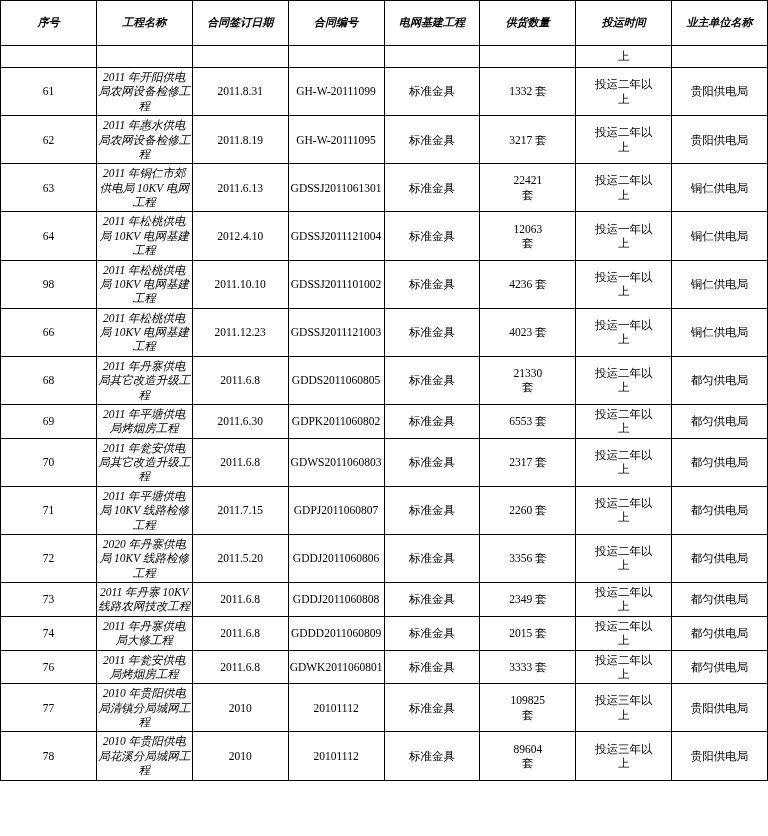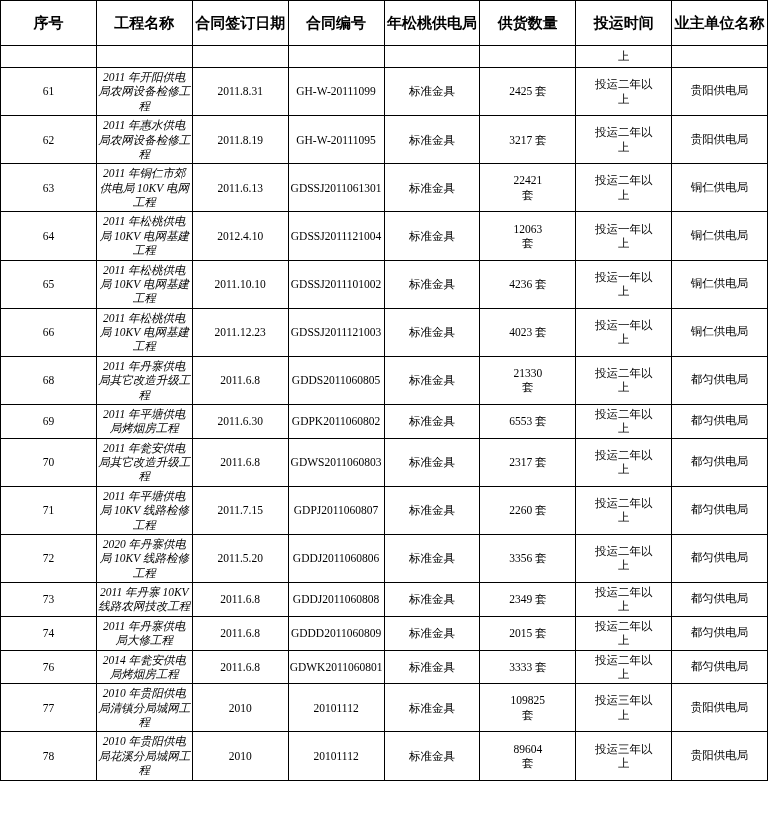--- a/index.html
+++ b/index.html
@@ -25,47 +25,48 @@
     text-align: center;
     vertical-align: middle;
     font-size: 11.5px;
     line-height: 1.25;
     padding: 2px 1px;
     word-wrap: break-word;
     overflow: hidden;
   }
   table.contract-table th {
     font-weight: bold;
-    font-size: 15px;
+    font-size: 11px;
     height: 40px;
+    font-style: italic;
   }
   td.col-idx { width: 28px; }
   td.col-name { width: 212px; text-align: center; font-style: italic; }
   td.col-date { width: 95px; }
   td.col-no   { width: 110px; }
   td.col-prod { width: 78px; }
   td.col-qty  { width: 56px; }
   td.col-time { width: 72px; }
-  td.col-owner{ width: 101px; font-family: Liberation Mono, monospace; }
+  td.col-owner{ width: 101px; }
   tr.data-row { height: 32px; }
   tr.first-row { height: 22px; }
   .qty-cell { white-space: pre-line; }
   .time-cell { white-space: pre-line; line-height: 1.2; }
 </style>
 </head>
 <body>
 
 <table class="contract-table">
   <thead>
     <tr>
       <th class="col-idx">序号</th>
       <th class="col-name">工程名称</th>
       <th class="col-date">合同签订日期</th>
       <th class="col-no">合同编号</th>
-      <th class="col-prod">年松桃供电局</th>
+      <th class="col-prod">电网基建工程</th>
       <th class="col-qty">供货数量</th>
       <th class="col-time">投运时间</th>
       <th class="col-owner">业主单位名称</th>
     </tr>
   </thead>
   <tbody>
     <tr class="data-row first-row">
       <td class="col-idx"></td>
       <td class="col-name"></td>
       <td class="col-date"></td>
@@ -74,21 +75,21 @@
       <td class="col-qty qty-cell"></td>
       <td class="col-time time-cell">上</td>
       <td class="col-owner"></td>
     </tr>
   <tr class="data-row">
         <td class="col-idx">61</td>
         <td class="col-name">2011 年开阳供电局农网设备检修工程</td>
         <td class="col-date">2011.8.31</td>
         <td class="col-no">GH-W-20111099</td>
         <td class="col-prod">标准金具</td>
-        <td class="col-qty qty-cell">2425 套</td>
+        <td class="col-qty qty-cell">1332 套</td>
         <td class="col-time time-cell">投运二年以
 上</td>
         <td class="col-owner">贵阳供电局</td>
       </tr>
       <tr class="data-row">
         <td class="col-idx">62</td>
         <td class="col-name">2011 年惠水供电局农网设备检修工程</td>
         <td class="col-date">2011.8.19</td>
         <td class="col-no">GH-W-20111095</td>
         <td class="col-prod">标准金具</td>
@@ -115,21 +116,21 @@
         <td class="col-date">2012.4.10</td>
         <td class="col-no">GDSSJ2011121004</td>
         <td class="col-prod">标准金具</td>
         <td class="col-qty qty-cell">12063
 套</td>
         <td class="col-time time-cell">投运一年以
 上</td>
         <td class="col-owner">铜仁供电局</td>
       </tr>
       <tr class="data-row">
-        <td class="col-idx">65</td>
+        <td class="col-idx">98</td>
         <td class="col-name">2011 年松桃供电局 10KV 电网基建工程</td>
         <td class="col-date">2011.10.10</td>
         <td class="col-no">GDSSJ2011101002</td>
         <td class="col-prod">标准金具</td>
         <td class="col-qty qty-cell">4236 套</td>
         <td class="col-time time-cell">投运一年以
 上</td>
         <td class="col-owner">铜仁供电局</td>
       </tr>
       <tr class="data-row">
@@ -216,21 +217,21 @@
         <td class="col-date">2011.6.8</td>
         <td class="col-no">GDDD2011060809</td>
         <td class="col-prod">标准金具</td>
         <td class="col-qty qty-cell">2015 套</td>
         <td class="col-time time-cell">投运二年以
 上</td>
         <td class="col-owner">都匀供电局</td>
       </tr>
       <tr class="data-row">
         <td class="col-idx">76</td>
-        <td class="col-name">2014 年瓮安供电局烤烟房工程</td>
+        <td class="col-name">2011 年瓮安供电局烤烟房工程</td>
         <td class="col-date">2011.6.8</td>
         <td class="col-no">GDWK2011060801</td>
         <td class="col-prod">标准金具</td>
         <td class="col-qty qty-cell">3333 套</td>
         <td class="col-time time-cell">投运二年以
 上</td>
         <td class="col-owner">都匀供电局</td>
       </tr>
       <tr class="data-row">
         <td class="col-idx">77</td>

